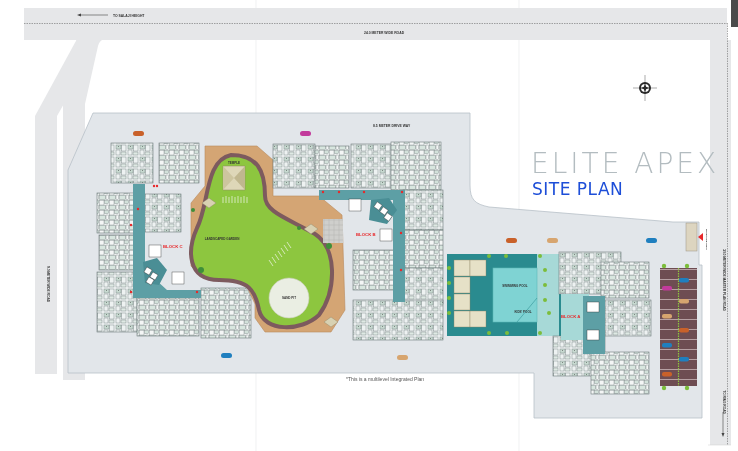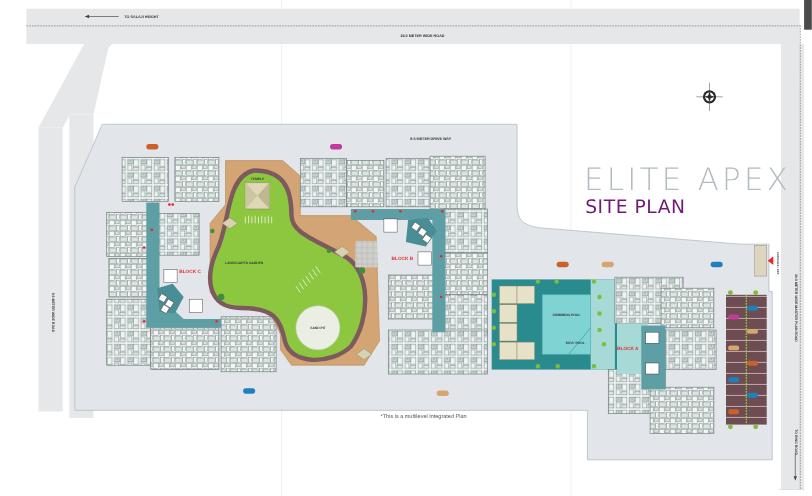--- a/index.html
+++ b/index.html
@@ -1,20 +1,20 @@
 <!DOCTYPE html>
 <html><head>
 <meta charset="utf-8">
 <style>
   html, body { margin:0; padding:0; }
   body { width:738px; height:451px; background:#ffffff; overflow:hidden; position:relative; font-family:"Liberation Sans", sans-serif; }
   #viewer { position:absolute; left:0; top:0; width:738px; height:451px;margin-left:19px; }
   svg text { font-family:"Liberation Sans", sans-serif; }
   .title-main { position:absolute; left:512px; top:150px; font-family:"DejaVu Sans", sans-serif; font-weight:200; font-size:28px; letter-spacing:3px; color:#b3bcc0; line-height:28px; }
-  .title-sub { position:absolute; left:513px; top:180px; font-family:"DejaVu Sans", sans-serif; font-size:17px; letter-spacing:0.5px; color:#701a75; line-height:18px; }
+  .title-sub { position:absolute; left:513px; top:180px; font-family:"DejaVu Sans", sans-serif; font-size:17px; letter-spacing:0.5px; color:#1d4ed8; line-height:18px; }
   .note { position:absolute; left:327px; top:376px; font-size:5px; color:#555; }
   .fullscreen-btn { position:absolute; left:712px; top:0; width:26px; height:27px; background:#4a4a4a; cursor:pointer; display:flex; align-items:center; justify-content:center; }
   .fullscreen-btn svg { width:12px; height:12px; }
 </style>
 </head>
 <body>
 
 <div id="viewer">
 <svg width="738" height="451" viewBox="0 0 738 451">
   <defs>

